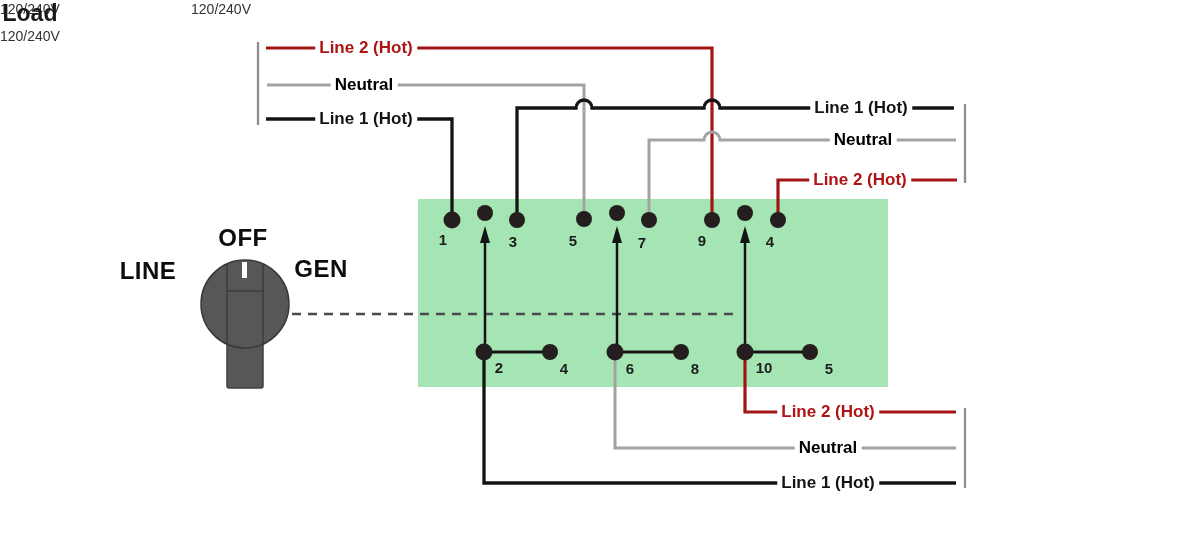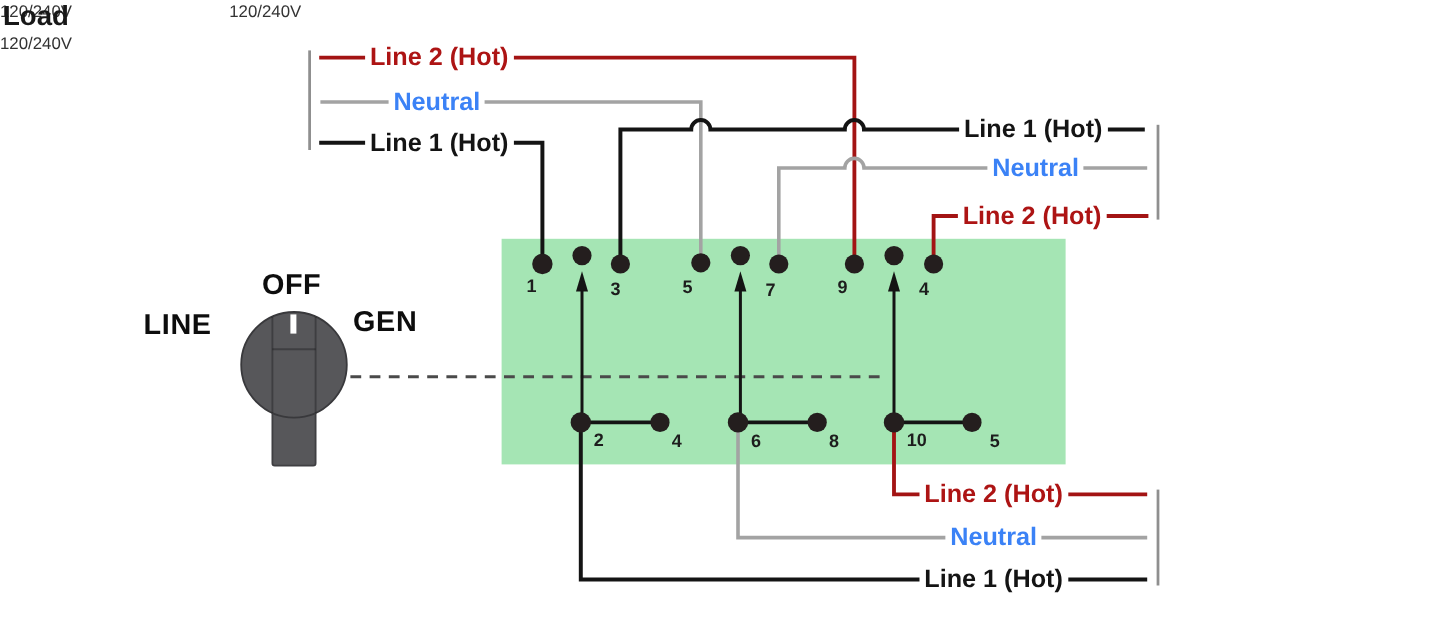--- a/index.html
+++ b/index.html
@@ -3,25 +3,25 @@
 <meta charset="utf-8">
 <style>
   html,body{margin:0;padding:0;background:#fff;}
   #stage{
     position:relative;width:1200px;height:533px;background:#ffffff;overflow:hidden;
     font-family:"Liberation Sans", sans-serif;
   }
   #stage svg{position:absolute;left:0;top:0;}
   .lbl{
     position:absolute;transform:translate(-50%,-50%);
-    font-weight:bold;font-size:21px;line-height:1.1;
+    font-weight:bold;font-size:17px;line-height:1.1;
     background:#ffffff;padding:0 4px;white-space:nowrap;
   }
   .red{color:#ad1414;}
-  .gry{color:#3b82f6;}
+  .gry{color:#000000;}
   .blk{color:#141414;}
   .num{
     position:absolute;transform:translate(-50%,-50%);
     font-weight:bold;font-size:15px;color:#1d1d1d;white-space:nowrap;
   }
   .swlbl{
     position:absolute;transform:translate(-50%,-50%);
     font-weight:bold;font-size:24px;color:#0d0d0d;letter-spacing:0.5px;white-space:nowrap;
   }
   .block{position:absolute;white-space:nowrap;}

